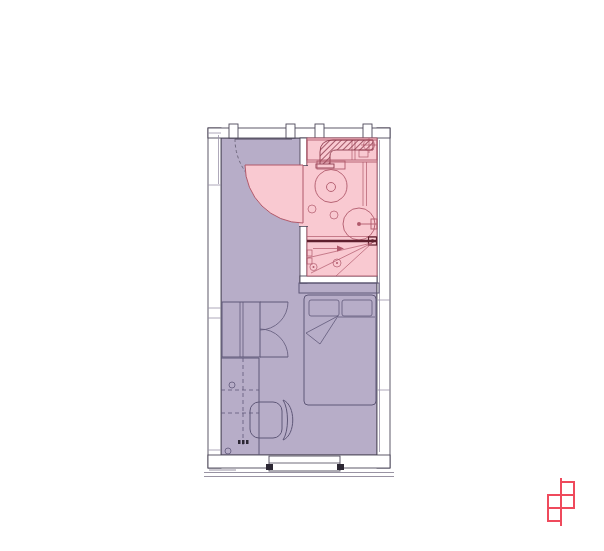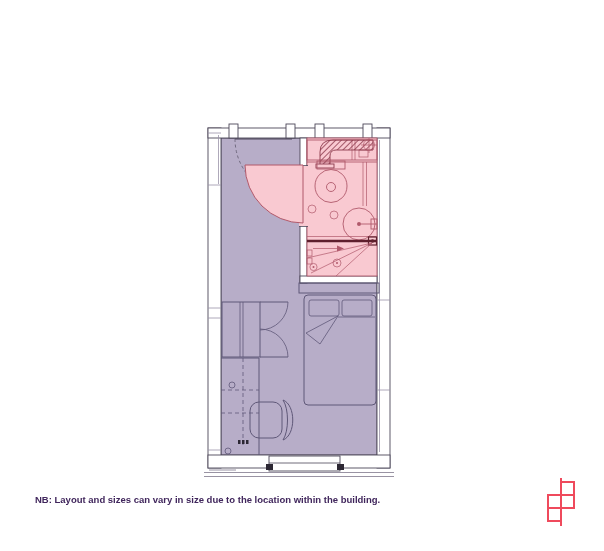--- a/index.html
+++ b/index.html
@@ -190,21 +190,20 @@
       </g>
     </g>
 
     <g>
       <rect class="fline" x="250" y="402" width="32" height="36" rx="9"></rect>
       <path class="fline" d="M283,400 C296,405 296,435 283,440 C289,431 289,409 283,400 Z"></path>
     </g>
   </svg>
 
   <div class="footer-note">
-    <div>NB: Layout and sizes can vary in size due to the location within the building.</div>
   </div>
 
 
   <svg class="logo-mark" width="48" height="52" viewBox="0 0 48 52">
     <g fill="none" stroke="var(--logo-mark)" stroke-width="2">
       <line x1="17" y1="2" x2="17" y2="6"></line>
       <rect x="17" y="6" width="13" height="13"></rect>
       <rect x="4" y="19" width="13" height="13"></rect>
       <rect x="17" y="19" width="13" height="13"></rect>
       <rect x="4" y="32" width="13" height="13"></rect>

